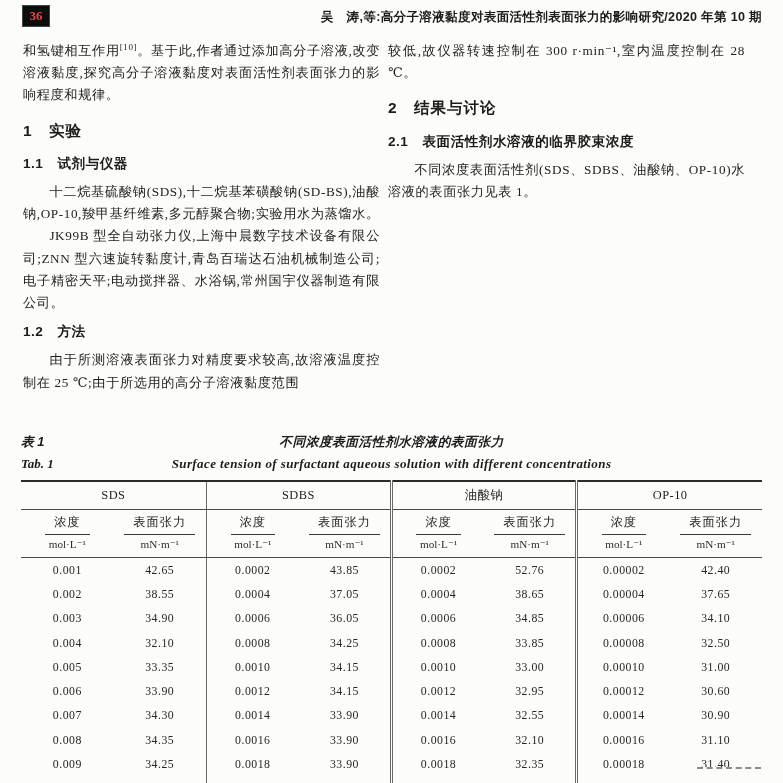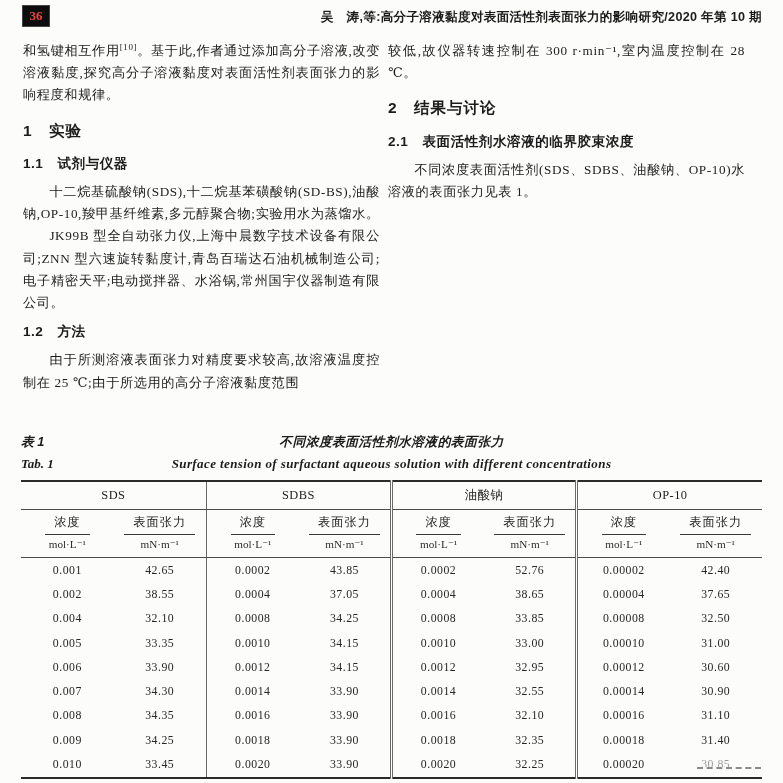--- a/index.html
+++ b/index.html
@@ -171,20 +171,30 @@
             <td>0.002</td>
             <td>38.55</td>
             <td class="gs-s">0.0004</td>
             <td>37.05</td>
             <td class="gs-d">0.0004</td>
             <td>38.65</td>
             <td class="gs-d">0.00004</td>
             <td>37.65</td>
           </tr>
           <tr>
+            <td>0.003</td>
+            <td>34.90</td>
+            <td class="gs-s">0.0006</td>
+            <td>36.05</td>
+            <td class="gs-d">0.0006</td>
+            <td>34.85</td>
+            <td class="gs-d">0.00006</td>
+            <td>34.10</td>
+          </tr>
+          <tr>
             <td>0.004</td>
             <td>32.10</td>
             <td class="gs-s">0.0008</td>
             <td>34.25</td>
             <td class="gs-d">0.0008</td>
             <td>33.85</td>
             <td class="gs-d">0.00008</td>
             <td>32.50</td>
           </tr>
           <tr>

